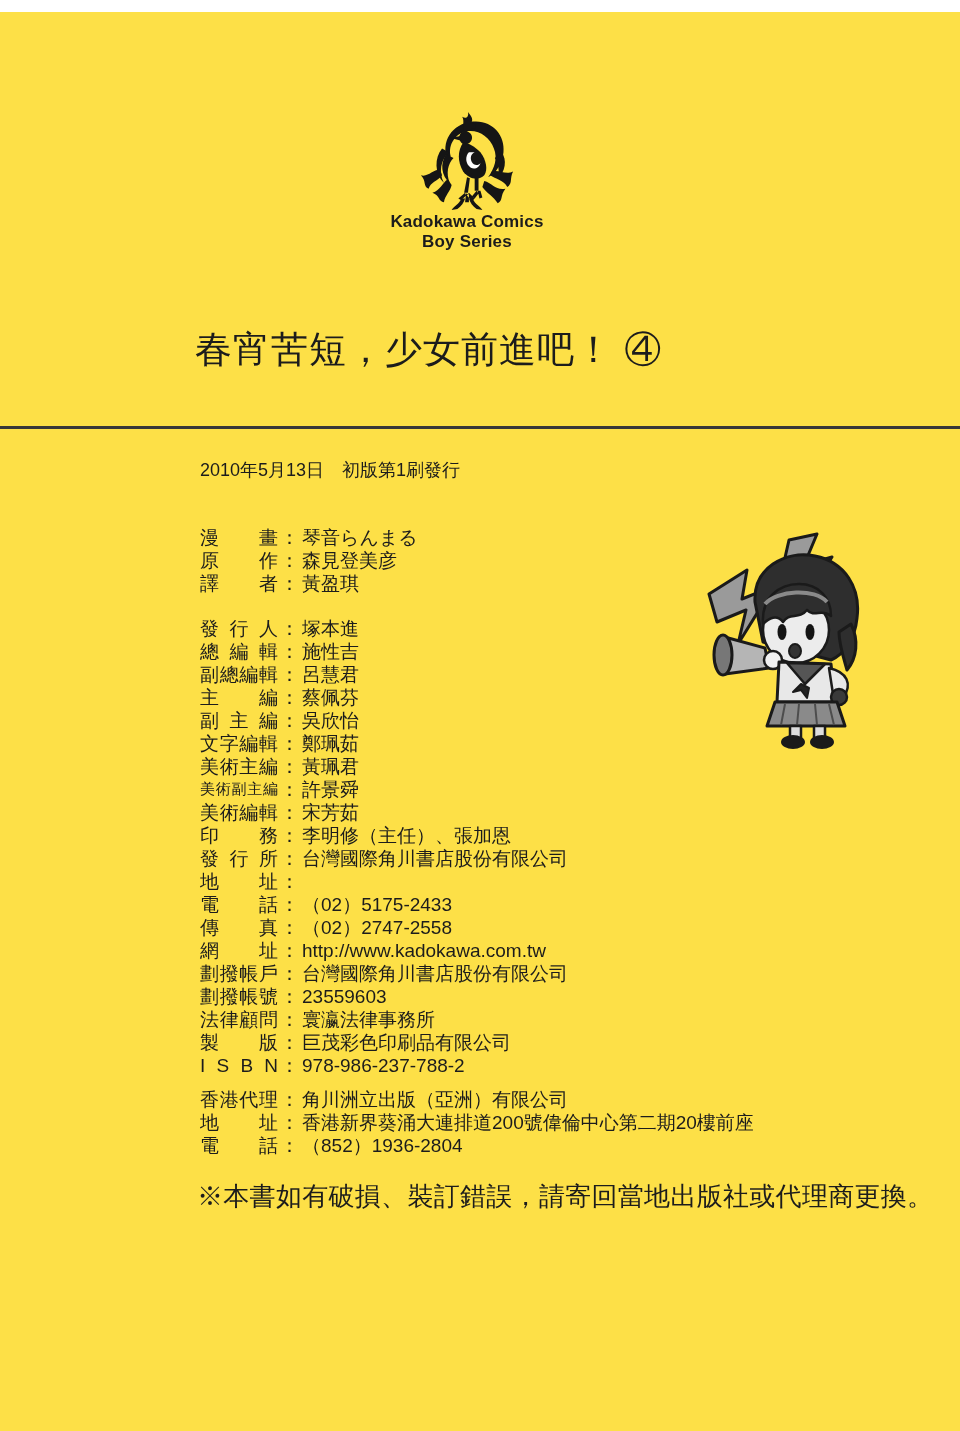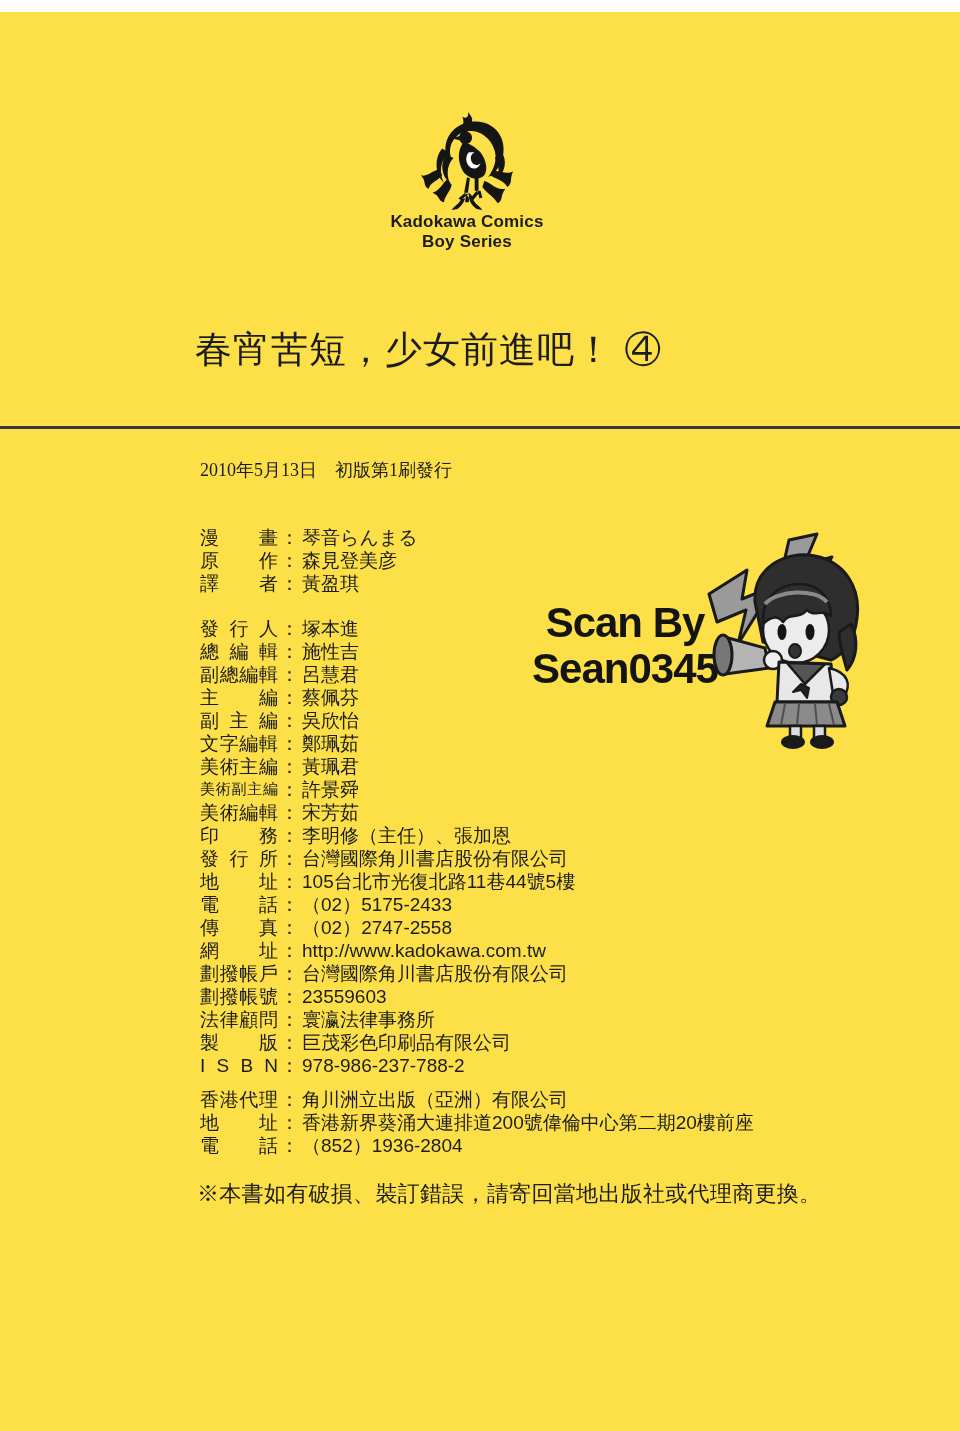--- a/index.html
+++ b/index.html
@@ -12,32 +12,32 @@
   .logo-block { position:absolute; left:372px; top:98px; width:190px; text-align:center; }
   .logo-svg { width:96px; height:100px; display:block; margin:0 auto 2px auto; }
   .logo-line { font-weight:bold; font-size:17px; line-height:20px; letter-spacing:0.2px; }
   
   .title-block { position:absolute; left:195px; top:316px; white-space:nowrap; }
   .book-title { margin:0; font-size:37px; font-weight:normal; letter-spacing:1px; line-height:44px; }
   .orig-title { font-size:23px; font-weight:500; margin-top:4px; letter-spacing:0.5px; }
   
   .rule { position:absolute; left:0; top:414px; width:960px; height:3px; background:#383838; border:none; margin:0; }
   
-  .date { position:absolute; left:200px; top:446px; font-size:18px;font-family:Liberation Serif, serif; }
+  .date { position:absolute; left:200px; top:446px; font-size:18px; }
   
   .credits { position:absolute; left:200px; font-size:19px; }
   .creators { top:514px; }
   .staff { top:605px; }
   .hk { top:1076px; }
   .row { display:flex; align-items:center; height:23px; white-space:nowrap; }
   .lbl { display:flex; justify-content:space-between; width:78px; flex:0 0 78px; }
   .lbl.long { font-size:15px; }
   .colon { margin:0 3px 0 2px; }
   
-  .note { position:absolute; left:197px; top:1167px; font-size:22px; letter-spacing:0.3px; }
+  .note { position:absolute; left:197px; top:1167px; font-size:26px; letter-spacing:0.3px; }
   .copyright { position:absolute; left:197px; top:1246px; font-size:15.5px; line-height:19.5px; }
   
   .scanby {
     position:absolute; left:510px; top:588px; width:230px; text-align:center;
     font-size:42px; font-weight:bold; line-height:46px; letter-spacing:-1px; color:#141414;
   }
   .mascot { position:absolute; left:693px; top:520px; width:178px; height:218px; }
 </style>
 </head>
 <body>
@@ -221,21 +221,20 @@
         </span>
         <span class="colon">：</span>
         <span class="val">台灣國際角川書店股份有限公司</span>
       </div>
       <div class="row">
         <span class="lbl">
           <span>地</span>
           <span>址</span>
         </span>
         <span class="colon">：</span>
-        <span class="val">105台北市光復北路11巷44號5樓</span>
       </div>
       <div class="row">
         <span class="lbl">
           <span>電</span>
           <span>話</span>
         </span>
         <span class="colon">：</span>
         <span class="val">（02）5175-2433</span>
       </div>
       <div class="row">
@@ -335,24 +334,20 @@
 
   <div class="note">※本書如有破損、裝訂錯誤，請寄回當地出版社或代理商更換。</div>
 
   <section class="copyright">
     <div class="c-line"></div>
       <div class="c-line"></div>
       <div class="c-line"></div>
       <div class="c-line"></div>
   </section>
 
-  <div class="scanby">
-    <div>Scan By</div>
-    <div>Sean0345</div>
-  </div>
 
   <svg class="mascot" viewBox="0 0 178 218" aria-hidden="true">
     <g stroke="#1a1a1a" stroke-width="3" stroke-linejoin="round">
 
       <polygon points="96,8 124,2 111,33 139,25 104,80 111,46 86,52" fill="#9a9a9a"></polygon>
       <polygon points="16,62 54,38 49,67 81,54 45,112 53,78 24,90" fill="#9a9a9a"></polygon>
 
       <path d="M62,70 C60,36 92,18 122,24 C152,30 168,56 164,86 C162,106 152,122 138,128 L70,110 Z" fill="#2e2e2e"></path>
       <path d="M158,92 C166,108 164,126 154,138 C150,124 146,112 146,100 Z" fill="#2e2e2e"></path>
 

